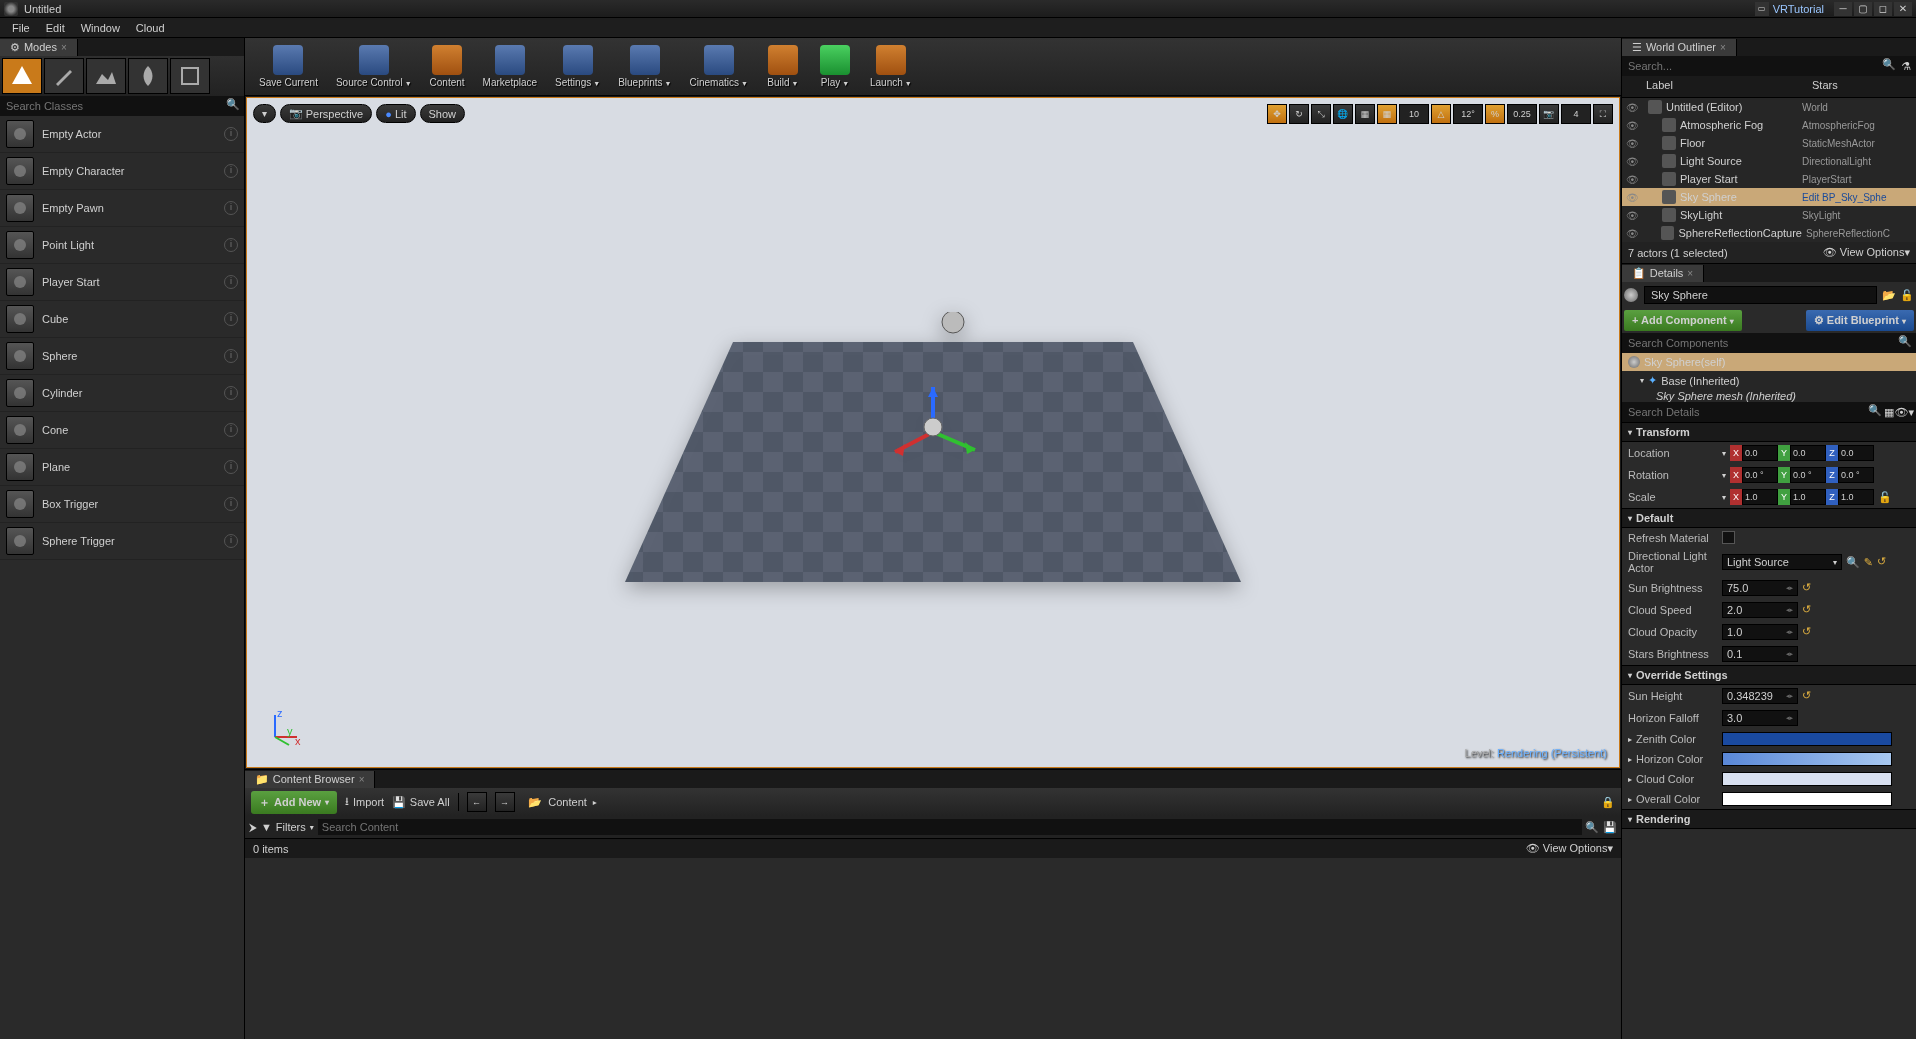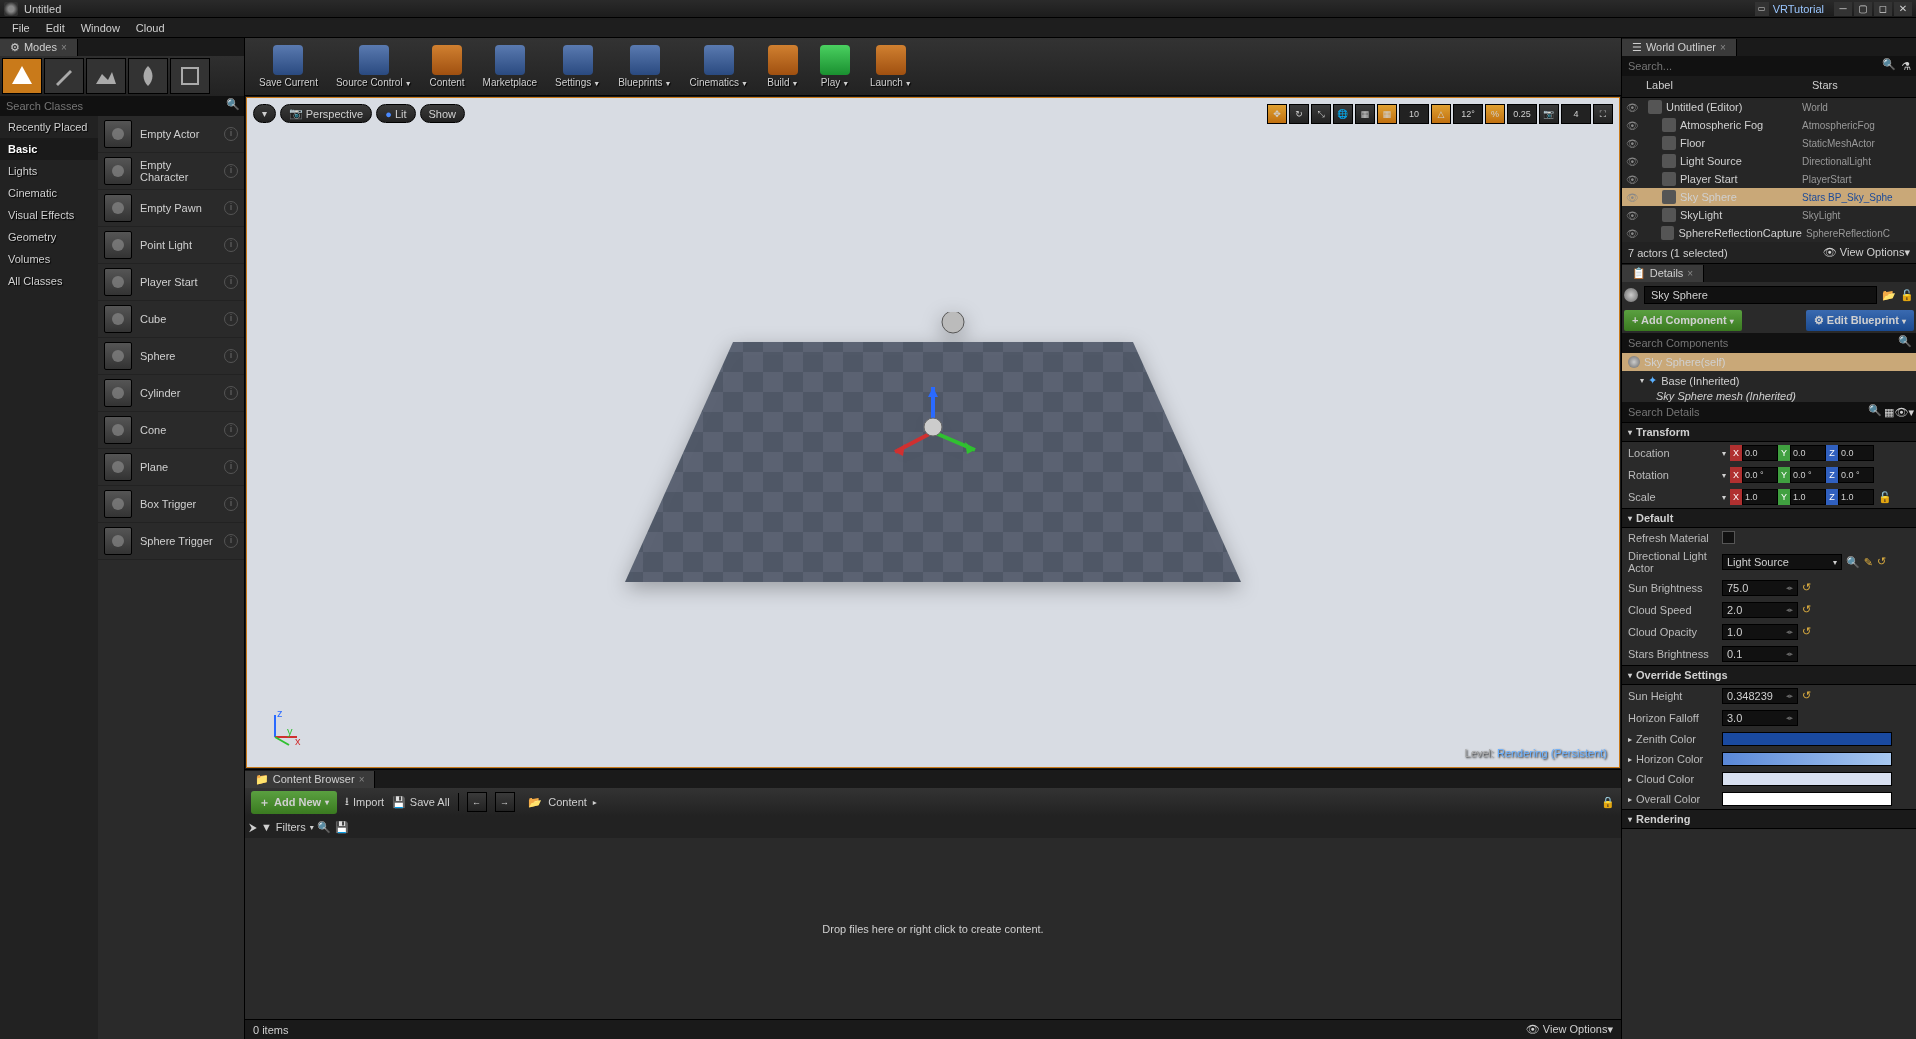--- a/index.html
+++ b/index.html
@@ -161,30 +161,20 @@
           <svg viewBox="0 0 24 24">
             <rect x="4" y="4" width="16" height="16" fill="none" stroke="#aaa" stroke-width="2"></rect>
           </svg>
         </div>
     </div>
     <div class="searchrow">
       <input placeholder="Search Classes" style="">
       <span class="mag">🔍</span>
     </div>
     <div class="place-body">
-      <div class="place-cats" id="place-cats" style="width:98px;">
-          <div class="place-cat">Recently Placed</div>
-          <div class="place-cat active">Basic</div>
-          <div class="place-cat">Lights</div>
-          <div class="place-cat">Cinematic</div>
-          <div class="place-cat">Visual Effects</div>
-          <div class="place-cat">Geometry</div>
-          <div class="place-cat">Volumes</div>
-          <div class="place-cat">All Classes</div>
-        </div>
       <div class="place-list" id="place-list">
           <div class="place-item">
             <div class="thumb">
               <svg viewBox="0 0 24 24">
                 <circle cx="12" cy="12" r="8" fill="#888"></circle>
               </svg>
             </div>
             <span class="nm">Empty Actor</span>
             <span class="info">i</span>
           </div>
@@ -434,26 +424,24 @@
         <div style="flex:1"></div>
         <span style="color:#888;">🔒</span>
       </div>
       <div class="cb-filter">
         <span>⮞</span>
         <div class="cb-link">
             <span>▼</span>
             <span>Filters</span>
             <span class="tri">▾</span>
           </div>
+        <input placeholder="Search Content" style="">
         <span>🔍</span>
         <span style="color:#888;">💾</span>
       </div>
-      <div class="cb-body">
-          <span>Drop files here or right click to create content.</span>
-        </div>
       <div class="cb-status">
         <span>0 items</span>
         <span><span>👁</span> <span>View Options</span>▾</span>
       </div>
     </div>
   </div>
 
   <div class="rightcol">
 
     <div class="outliner">
@@ -508,21 +496,21 @@
             <span class="ind" style="width:14px"></span>
             <span class="ico"></span>
             <span class="lbl">Player Start</span>
             <span class="typ">PlayerStart</span>
           </div>
           <div class="ol-row sel">
             <span class="eye">👁</span>
             <span class="ind" style="width:14px"></span>
             <span class="ico"></span>
             <span class="lbl">Sky Sphere</span>
-            <span class="typ">Stars BP_Sky_Sphe</span>
+            <span class="typ">Edit BP_Sky_Sphe</span>
           </div>
           <div class="ol-row">
             <span class="eye">👁</span>
             <span class="ind" style="width:14px"></span>
             <span class="ico"></span>
             <span class="lbl">SkyLight</span>
             <span class="typ">SkyLight</span>
           </div>
           <div class="ol-row">
             <span class="eye">👁</span>

